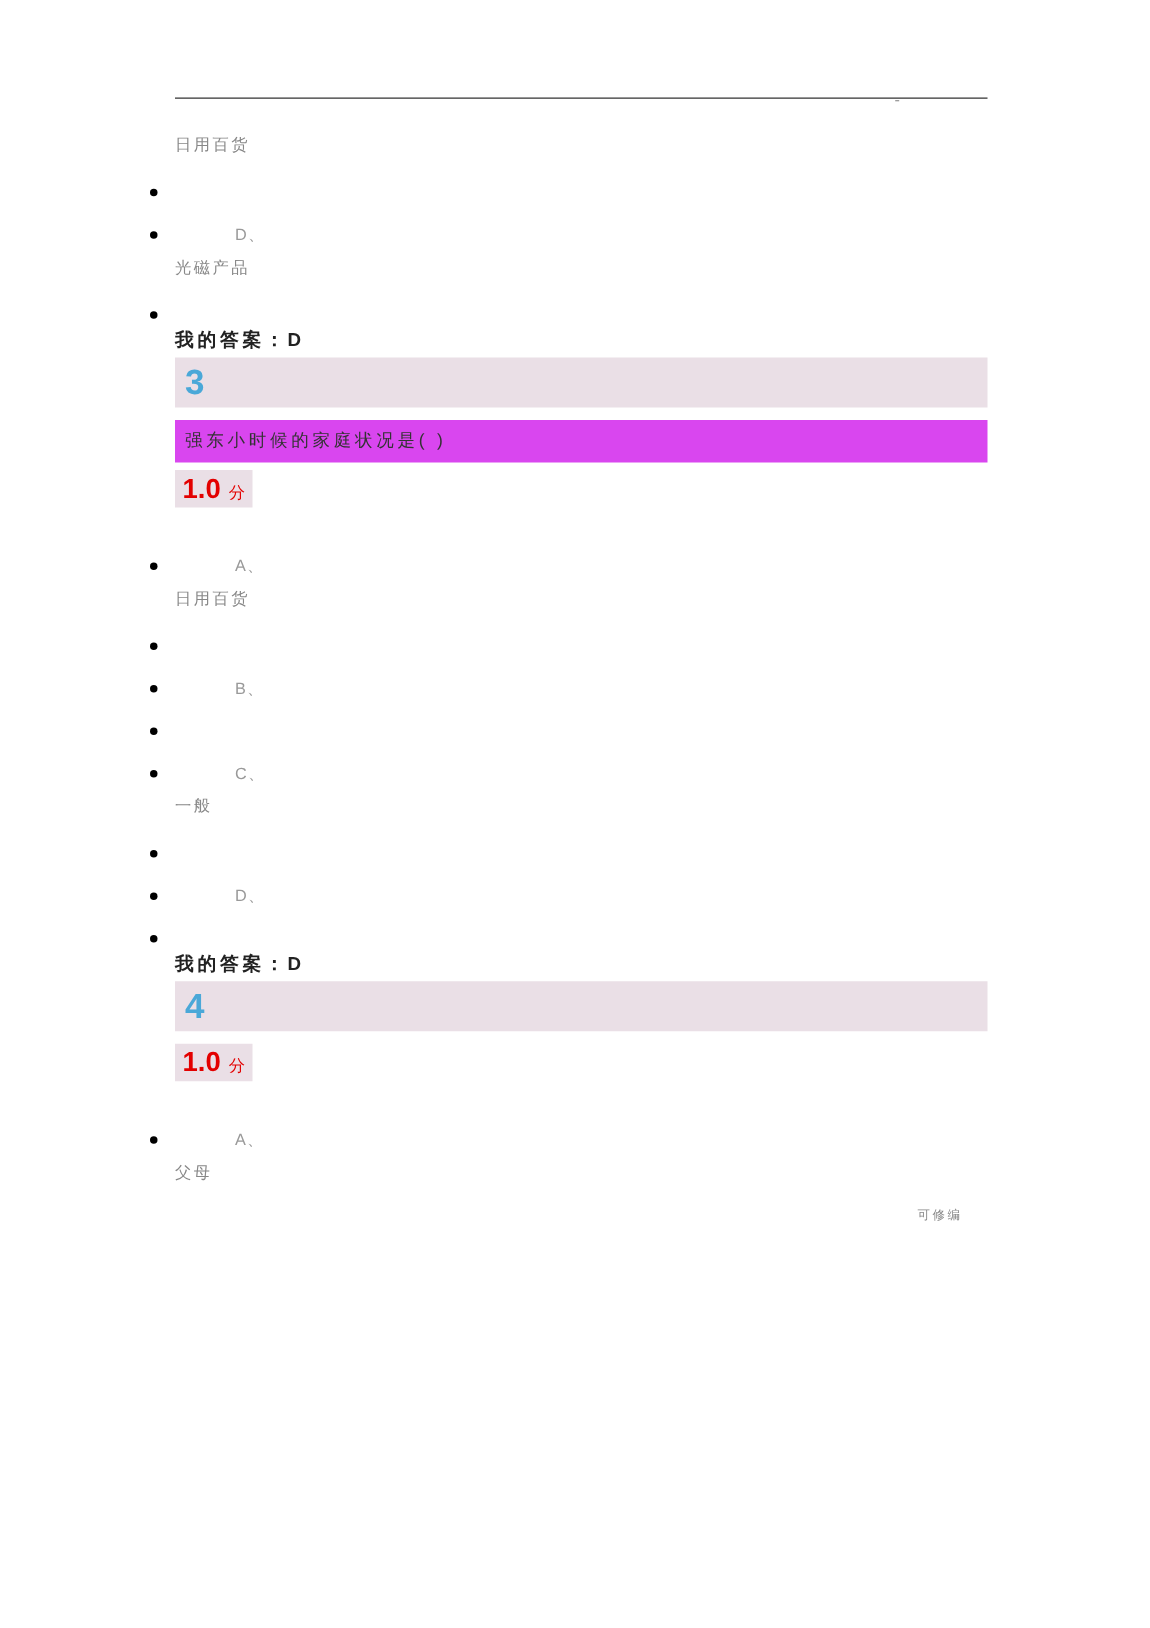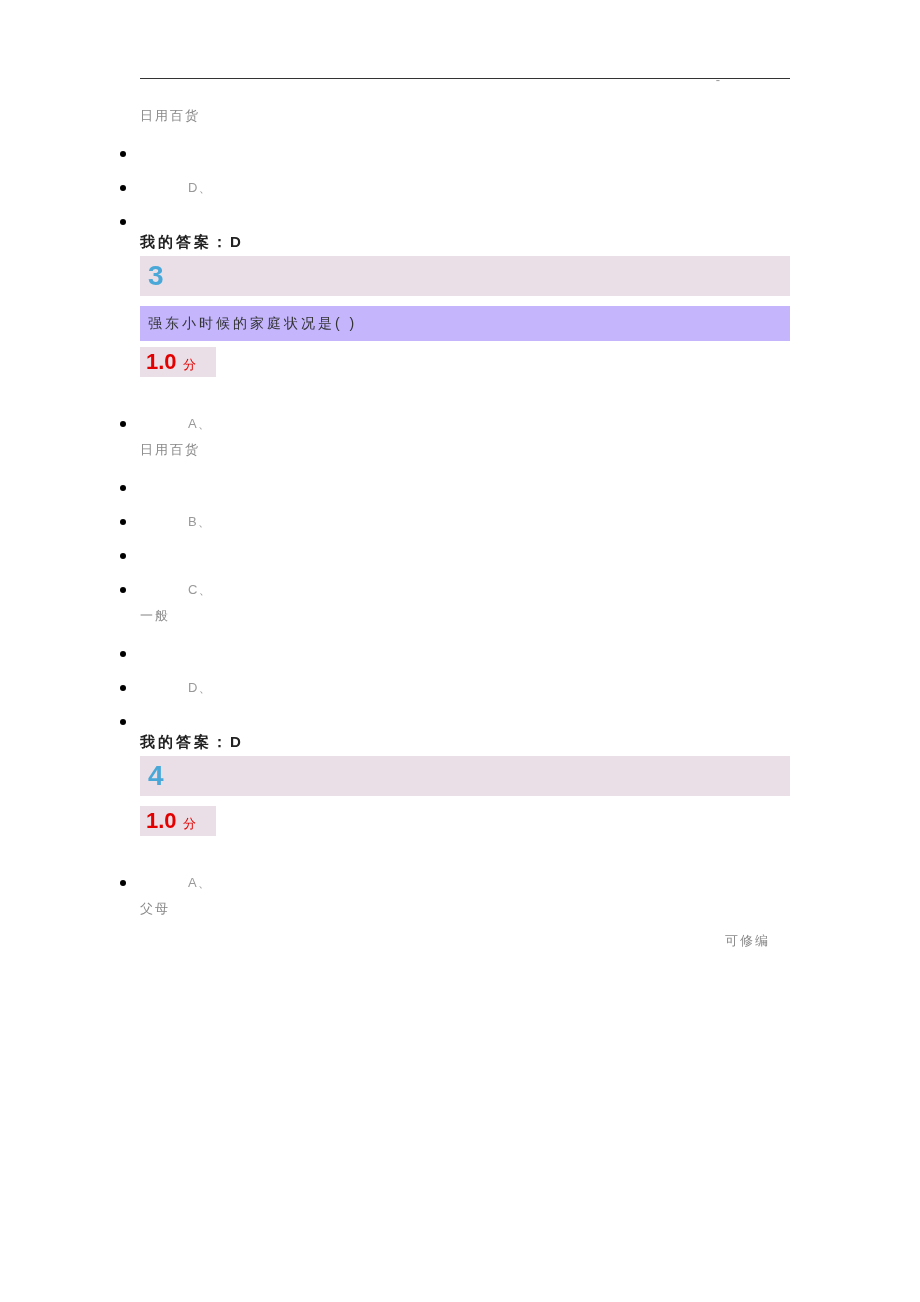--- a/index.html
+++ b/index.html
@@ -65,53 +65,53 @@
       padding: 4px 8px 4px 8px;
       margin-bottom: 10px;
     }
     .qnum {
       font-size: 28px;
       font-weight: bold;
       color: #4aa8d8;
       font-family: Arial, sans-serif;
     }
     .question-box {
-      background: #c4b5fd;
+      background: #d946ef;
       padding: 8px 8px;
       margin-bottom: 6px;
     }
     .question-text {
       font-size: 14px;
       color: #333;
       letter-spacing: 3px;
     }
     .score-box {
       background: #eadfe6;
       display: inline-block;
-      padding: 2px 20px 2px 6px;
+      padding: 2px 6px 2px 6px;
       margin-bottom: 18px;
     }
     .score-num {
       font-size: 22px;
       font-weight: bold;
       color: #e30000;
       font-family: Arial, sans-serif;
     }
     .score-unit {
       font-size: 13px;
       color: #e30000;
       margin-left: 2px;
     }
     .spacer-sm { height: 14px; }
     .spacer-md { height: 20px; }
     .footer {
       position: absolute;
       bottom: 60px;
       right: 150px;
-      font-size: 13px;
+      font-size: 10px;
       color: #888;
       letter-spacing: 2px;
     }
     .option-block {
       margin-bottom: 8px;
     }
   </style>
 </head>
 <body>
 
@@ -126,20 +126,21 @@
   <div class="spacer-sm"></div>
   <div class="bullet-row">
     <div class="bullet"></div>
   </div>
 
   <div class="spacer-sm"></div>
   <div class="bullet-row">
     <div class="bullet"></div>
     <span class="option-label">D、</span>
   </div>
+  <div class="option-text">光磁产品</div>
 
   <div class="spacer-sm"></div>
   <div class="bullet-row">
     <div class="bullet"></div>
   </div>
 
   <div class="my-answer">我的答案：D</div>
 
   <div class="qnum-box">
     <span class="qnum">3</span>

